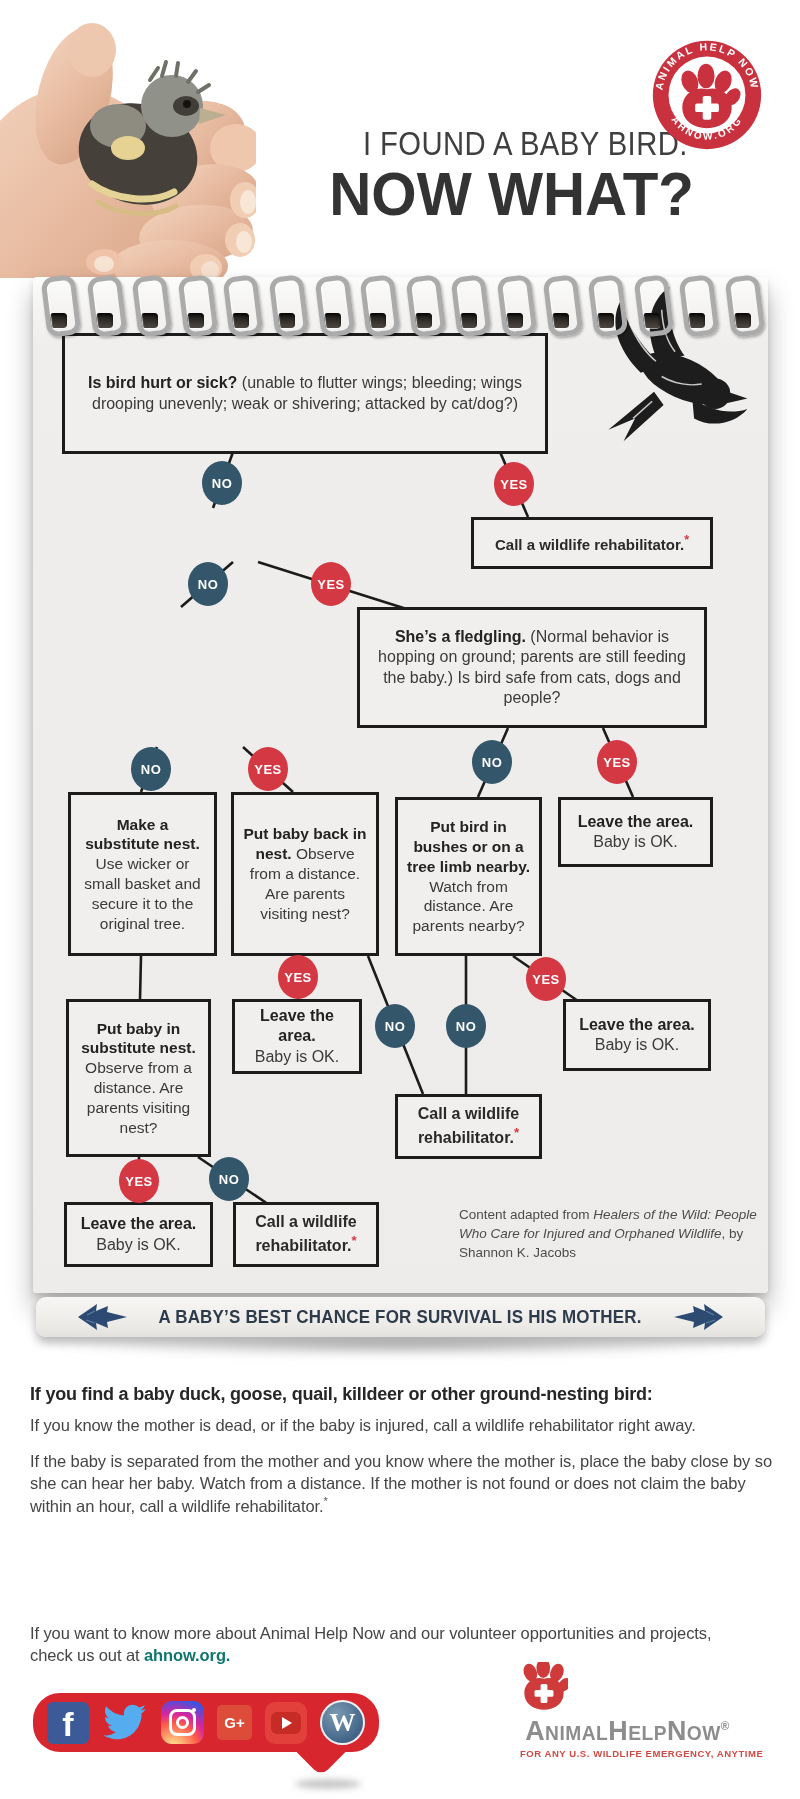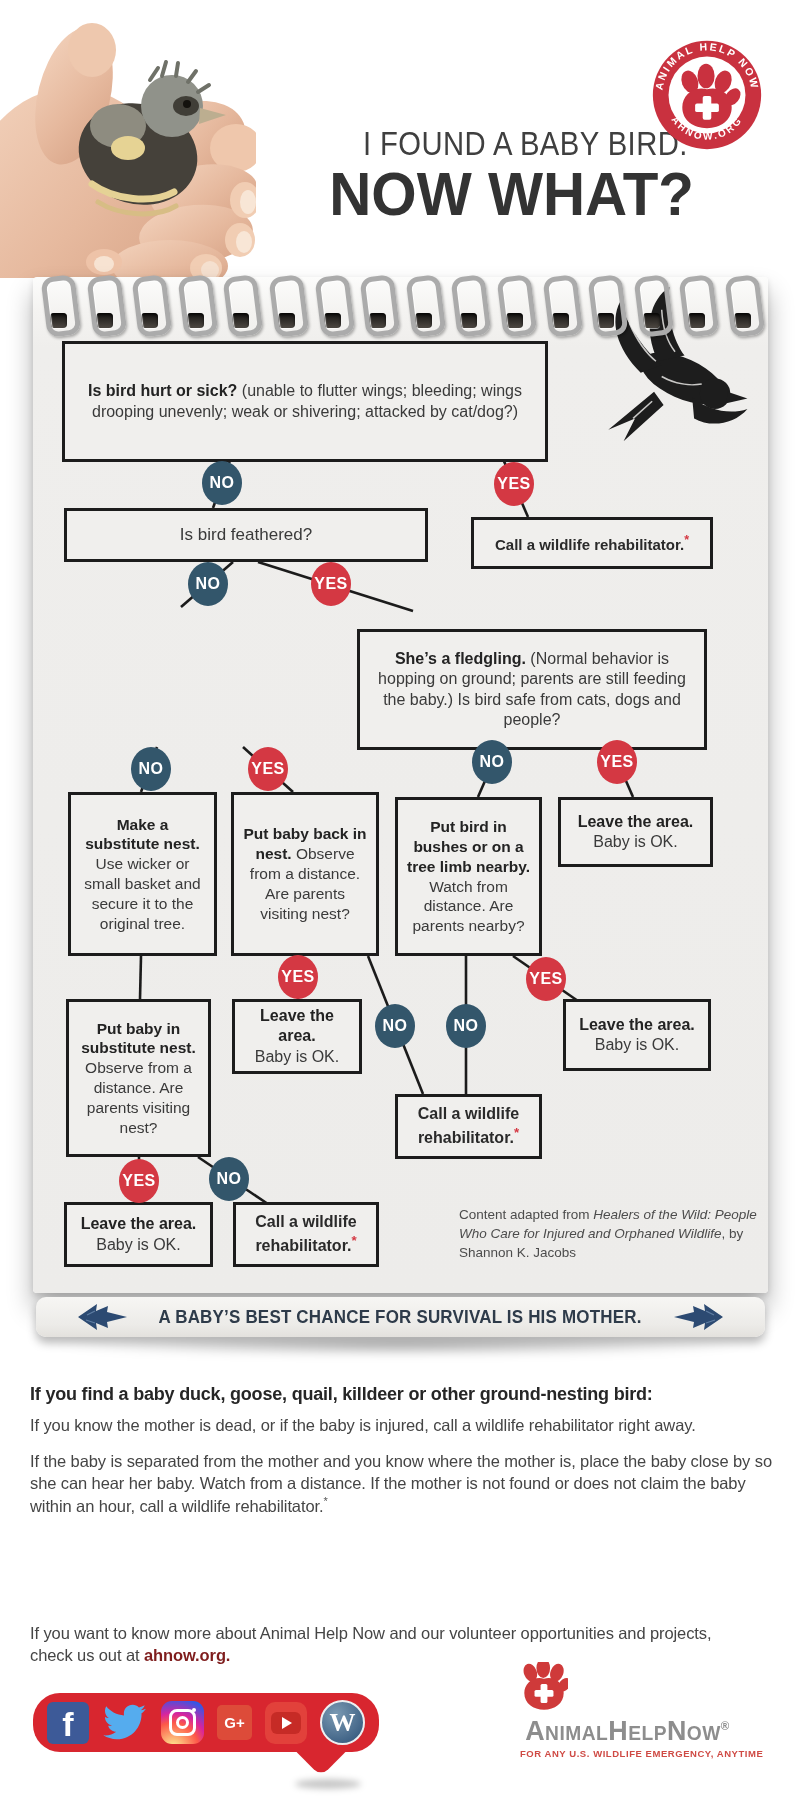--- a/index.html
+++ b/index.html
@@ -29,42 +29,42 @@
   
   .flow{position:absolute;left:33px;top:277px;width:735px;height:1016px;}
   .connectors{position:absolute;left:0;top:0;z-index:1;}
   .fbox{position:absolute;background:#f0efed;border:3px solid #1c1c1c;color:#3a3a3a;z-index:2;
         display:flex;align-items:center;justify-content:center;text-align:center;
         padding:6px 8px;box-sizing:border-box;line-height:1.28;font-size:15.5px;}
   .fbox b{color:#232323;}
   .semib{font-weight:bold;color:#2a2a2a;}
   sup.red{color:#d43843;font-weight:bold;}
   .chip{position:absolute;width:40px;height:44px;border-radius:50%;z-index:3;color:#fff;
-        font-weight:bold;font-size:16px;letter-spacing:.5px;
+        font-weight:bold;font-size:13px;letter-spacing:.5px;
         display:flex;align-items:center;justify-content:center;}
   .chip.no{background:#33566b;}
   .chip.yes{background:#d43843;}
   .citation{position:absolute;left:426px;top:928px;width:302px;font-size:13.5px;color:#4c4c4c;
         line-height:1.42;z-index:2;text-align:left;}
   .birdart{position:absolute;left:535px;top:8px;width:195px;height:162px;z-index:2;}
 
   
   .banner{position:absolute;left:36px;top:1297px;width:729px;height:40px;border-radius:10px;
         background:linear-gradient(180deg,#f7f6f4 0%,#ecebe8 70%,#e3e1dd 100%);
         box-shadow:0 6px 10px rgba(0,0,0,.28);
         display:flex;align-items:center;justify-content:center;gap:22px;}
   .banner-text{font-size:17.5px;font-weight:bold;color:#2e3b4a;letter-spacing:.2px;transform:scaleX(.97);}
 
   
   .copy{position:absolute;left:30px;width:744px;color:#454545;}
   .h-bold{font-size:18px;font-weight:bold;color:#262626;letter-spacing:-.2px;}
   .body-p{font-size:16.5px;line-height:1.34;letter-spacing:-.1px;}
   .h-red{font-size:18.5px;font-weight:bold;color:#e2453c;letter-spacing:-.2px;}
   .body-p sup{font-size:11px;color:#555;}
-  .b-dark{font-weight:bold;color:#7f1d1d;margin-top:8px;}
+  .b-dark{font-weight:bold;color:#0f766e;margin-top:8px;}
 
   
   .bubble{position:absolute;left:33px;top:1693px;width:346px;height:59px;background:#d8262f;
         border-radius:27px;z-index:2;display:flex;align-items:center;gap:13px;padding:0 14px;box-sizing:border-box;}
   .bubble-tail{position:absolute;left:303px;top:1733px;width:36px;height:36px;background:#d8262f;
         transform:rotate(45deg);border-radius:0 0 10px 0;z-index:1;}
   .bubble-shadow{position:absolute;left:295px;top:1779px;width:66px;height:10px;border-radius:50%;
         background:rgba(0,0,0,.22);filter:blur(3px);}
   .sico{display:flex;align-items:center;justify-content:center;flex:none;}
   .ic-fb{width:42px;height:42px;background:#3d5a98;border-radius:6px;color:#fff;font-weight:bold;
@@ -232,34 +232,31 @@
         <path d="M128,118 C146,132 168,136 186,130 C172,146 148,150 130,140 Z"></path>
       </g>
       <g stroke="#f4f3f1" stroke-width="1.6" fill="none" opacity=".8">
         <path d="M96,26 C97,44 102,60 110,70"></path>
         <path d="M62,40 C70,58 80,72 90,80"></path>
         <path d="M96,96 C110,104 126,106 138,104"></path>
         <path d="M66,140 L86,122"></path>
       </g>
     </svg>
 
-    <div class="fbox" style="left:29px;top:64px;width:486px;height:121px;font-size:16px;">
+    <div class="fbox" style="left:29px;top:56px;width:486px;height:121px;font-size:16px;">
       <div><b>Is bird hurt or sick?</b><span> (unable to flutter wings; bleeding; wings drooping unevenly; weak or shivering; attacked by cat/dog?)</span></div>
     </div>
 
-    <div class="fbox" style="left:31px;top:231px;width:364px;height:54px;font-size:17px;">
-      <div>Is bird feathered?</div>
-    </div>
 
     <div class="fbox" style="left:438px;top:240px;width:242px;height:52px;white-space:nowrap;font-size:15px;">
       <div><span class="semib">Call a wildlife rehabilitator.</span><sup class="red">*</sup></div>
     </div>
 
 
-    <div class="fbox" style="left:324px;top:330px;width:350px;height:121px;font-size:16px;margin-top:22px;">
+    <div class="fbox" style="left:324px;top:330px;width:350px;height:121px;font-size:16px;">
       <div><b>She’s a fledgling.</b><span> (Normal behavior is hopping on ground; parents are still feeding the baby.) Is bird safe from cats, dogs and people?</span></div>
     </div>
 
     <div class="fbox" style="left:35px;top:515px;width:149px;height:164px;">
       <div><b>Make a substitute nest.</b><span> Use wicker or small basket and secure it to the original tree.</span></div>
     </div>
 
     <div class="fbox" style="left:362px;top:520px;width:147px;height:159px;">
       <div><b>Put bird in bushes or on a tree limb nearby.</b><span> Watch from distance. Are parents nearby?</span></div>
     </div>

